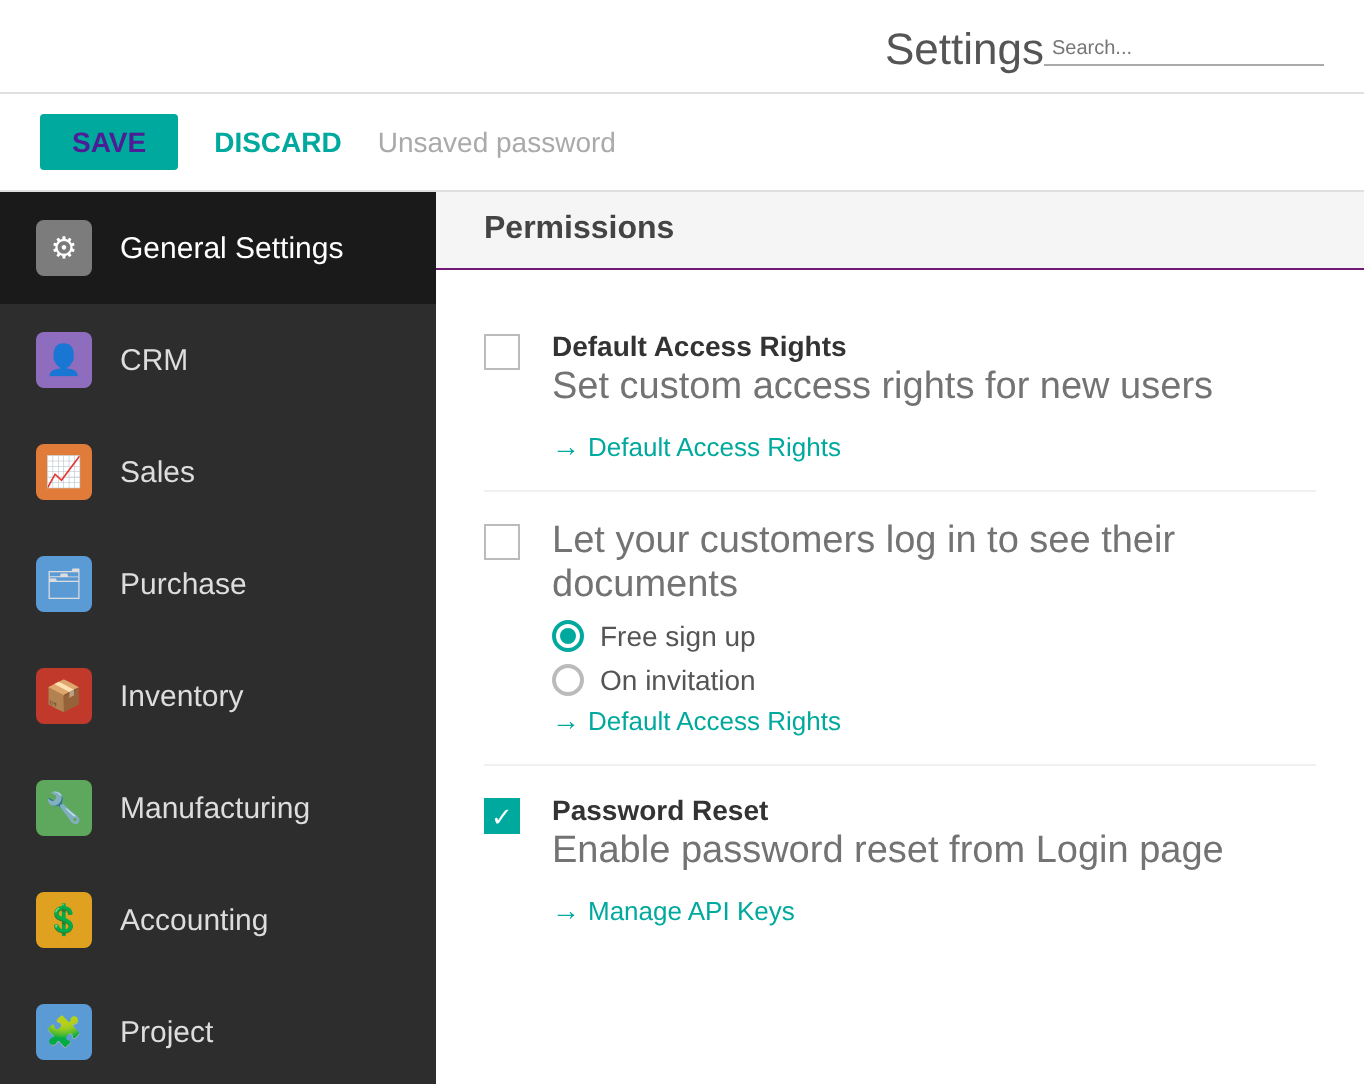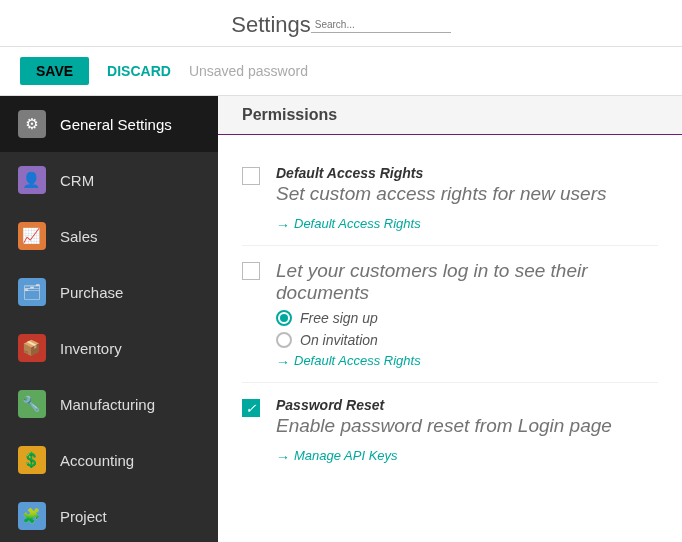--- a/index.html
+++ b/index.html
@@ -1,25 +1,25 @@
 <!DOCTYPE html>
 <html><head>
   <meta charset="utf-8">
   <style>
     * { box-sizing: border-box; margin: 0; padding: 0; }
     body { font-family: 'Segoe UI', Arial, sans-serif; font-size: 14px; background: #fff; width: 682px; height: 542px; overflow: hidden; }
 
     
-    .header { display: flex; align-items: center; justify-content: center; padding: 12px 20px 8px 20px; border-bottom: 1px solid #e0e0e0; }
+    .header { display: flex; align-items: center; justify-content: flex-end; padding: 12px 20px 8px 20px; border-bottom: 1px solid #e0e0e0; }
     .header-title { font-size: 22px; color: #555; font-weight: 400; }
     .header-search { border: none; border-bottom: 1px solid #aaa; outline: none; color: #aaa; font-size: 10px; width: 140px; padding: 2px 4px; }
 
     
     .toolbar { display: flex; align-items: center; gap: 10px; padding: 10px 20px; border-bottom: 1px solid #e0e0e0; background: #fff; }
-    .btn-save { background: #00a99d; color: #000000; border: none; padding: 6px 16px; font-size: 14px; font-weight: 600; cursor: pointer; border-radius: 2px; }
+    .btn-save { background: #00a99d; color: #4c1d95; border: none; padding: 6px 16px; font-size: 14px; font-weight: 600; cursor: pointer; border-radius: 2px; }
     .btn-discard { background: none; border: none; color: #00a99d; font-size: 14px; font-weight: 700; cursor: pointer; padding: 6px 8px; text-align: right; }
     .unsaved-text { color: #aaa; font-size: 14px; }
 
     
     .layout { display: flex; height: calc(542px - 95px); }
 
     
     .sidebar { width: 218px; background: #2d2d2d; color: #fff; flex-shrink: 0; overflow-y: auto; }
     .sidebar-item { display: flex; align-items: center; gap: 14px; padding: 14px 18px; cursor: pointer; font-size: 15px; color: #ddd; }
     .sidebar-item.active { background: #1a1a1a; color: #fff; }
@@ -31,21 +31,21 @@
     .icon-inventory { background: #c0392b; }
     .icon-manufacturing { background: #5da85d; }
     .icon-accounting { background: #e0a020; }
     .icon-project { background: #5b9bd5; }
 
     
     .main { flex: 1; background: #fff; overflow-y: auto; }
     .section-header { background: #f5f5f5; padding: 10px 24px; font-size: 16px; font-weight: 600; color: #444; border-bottom: 1px solid #701a75; }
 
     .settings-content { padding: 16px 24px; }
-    .setting-row { display: flex; align-items: flex-start; gap: 16px; padding: 14px 0; border-bottom: 1px solid #f0f0f0; font-style: italic; }
+    .setting-row { display: flex; align-items: flex-start; gap: 16px; padding: 14px 0; border-bottom: 1px solid #f0f0f0; }
     .setting-row:last-child { border-bottom: none; }
     .setting-checkbox { margin-top: 2px; width: 18px; height: 18px; border: 1.5px solid #bbb; background: #fff; flex-shrink: 0; cursor: pointer; display: flex; align-items: center; justify-content: center; }
     .setting-checkbox.checked { background: #00a99d; border-color: #00a99d; color: #fff; font-size: 13px; }
     .setting-info { flex: 1; }
     .setting-title { font-weight: 600; color: #333; font-size: 14px; margin-bottom: 2px; }
     .setting-desc { color: #737373; font-size: 19px; margin-bottom: 6px; }
     .setting-link { color: #00a99d; font-size: 13px; font-weight: 500; cursor: pointer; display: inline-flex; align-items: center; gap: 4px; text-decoration: none; margin-top: 4px; }
     .setting-link::before { content: '→'; font-size: 14px; }
 
     

